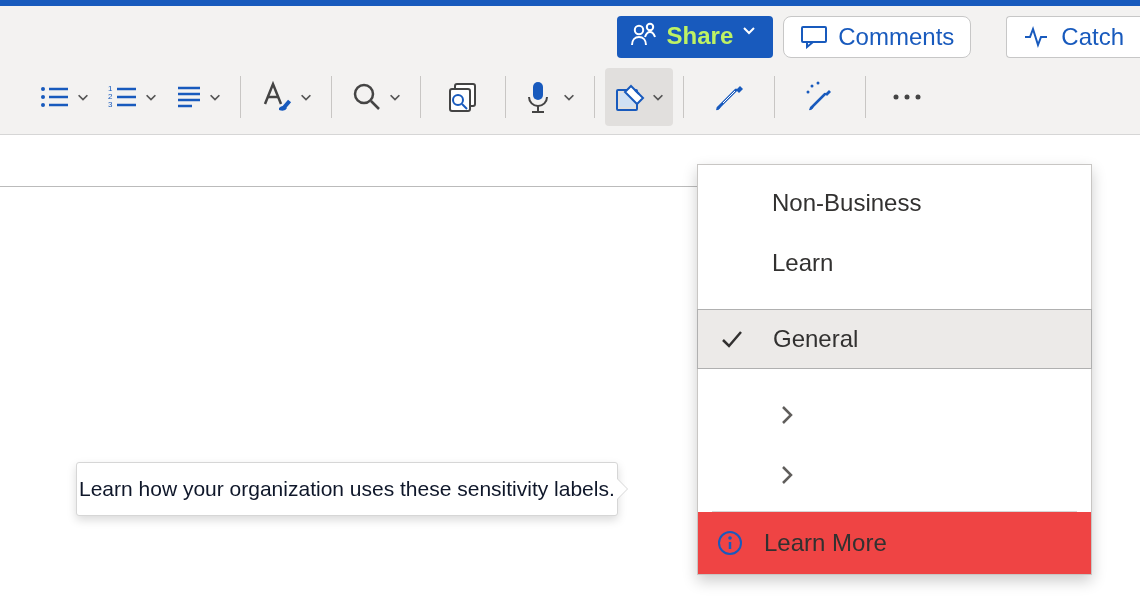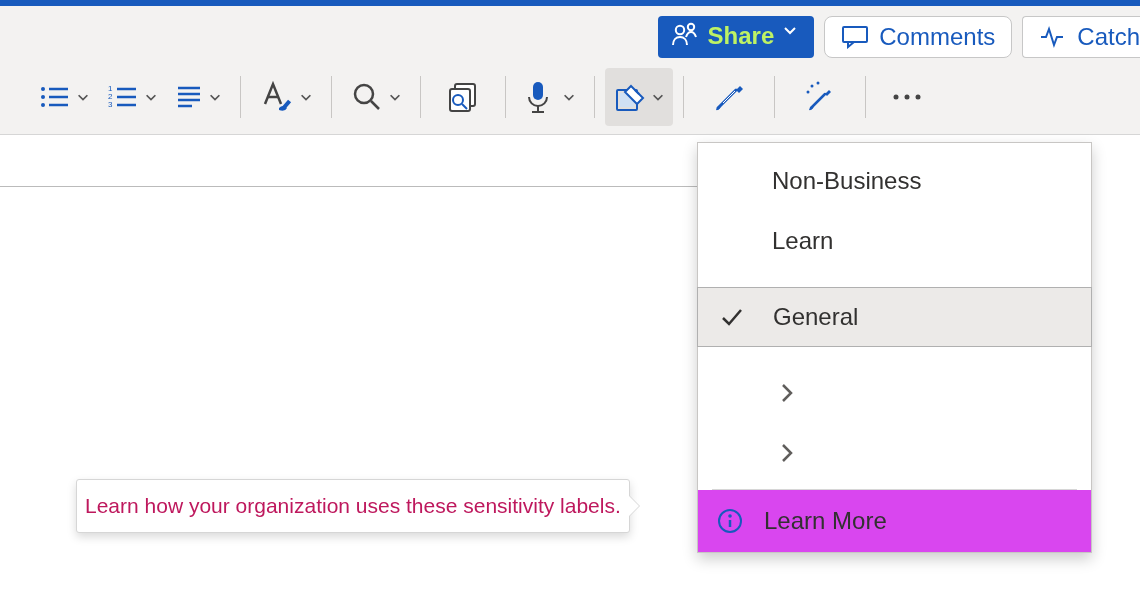--- a/index.html
+++ b/index.html
@@ -44,21 +44,21 @@
     gap: 10px;
     background: #fff;
     color: #185abd;
     font-size: 24px;
     font-weight: 400;
     padding: 6px 16px;
     border: 1px solid #c7c7c7;
     border-radius: 8px;
     cursor: pointer;
   }
-  .catch-btn { border-right: none; border-radius: 4px 0 0 4px; padding-right: 0;}
+  .catch-btn { border-right: none; border-radius: 4px 0 0 4px; padding-right: 16px; margin-left: 25px;}
   .ribbon {
     display: flex;
     align-items: center;
     padding: 8px 0 8px 30px;
     gap: 0;
   }
   .rbtn {
     display: inline-flex;
     align-items: center;
     justify-content: center;
@@ -92,21 +92,21 @@
     left: 0;
     top: 40px;
     width: 700px;
     height: 400px;
     background: #fff;
     border-top: 1px solid #bbb;
   }
   .dropdown {
     position: absolute;
     left: 697px;
-    top: 142px;
+    top: 164px;
     width: 395px;
     background: #fff;
     border: 1px solid #c8c6c4;
     box-shadow: 0 6px 14px rgba(0,0,0,0.2);
     padding: 8px 0 0 0;
   }
   .dd-item {
     display: flex;
     align-items: center;
     height: 60px;
@@ -140,35 +140,35 @@
     background: #d6d6d6;
     margin: 6px 14px 0 14px;
   }
   .dd-footer {
     display: flex;
     align-items: center;
     height: 62px;
     padding: 0 8px 0 18px;
     font-size: 24px;
     color: #323130;
-    background: #d946ef;
+    background: #ef4444;
     cursor: pointer;
     gap: 20px;
   }
   .tooltip {
     position: absolute;
     left: 76px;
-    top: 479px;
+    top: 462px;
     background: #fff;
     border: 1px solid #d6d6d6;
     border-radius: 3px;
     box-shadow: 0 4px 10px rgba(0,0,0,0.15);
-    padding: 14px 8px;
+    padding: 14px 2px;
     font-size: 21px;
-    color: #be185d;
+    color: #0f172a;
   }
   .tooltip::after {
     content: "";
     position: absolute;
     right: -10px;
     top: 50%;
     transform: translateY(-50%);
     width: 0; height: 0;
     border-top: 10px solid transparent;
     border-bottom: 10px solid transparent;

